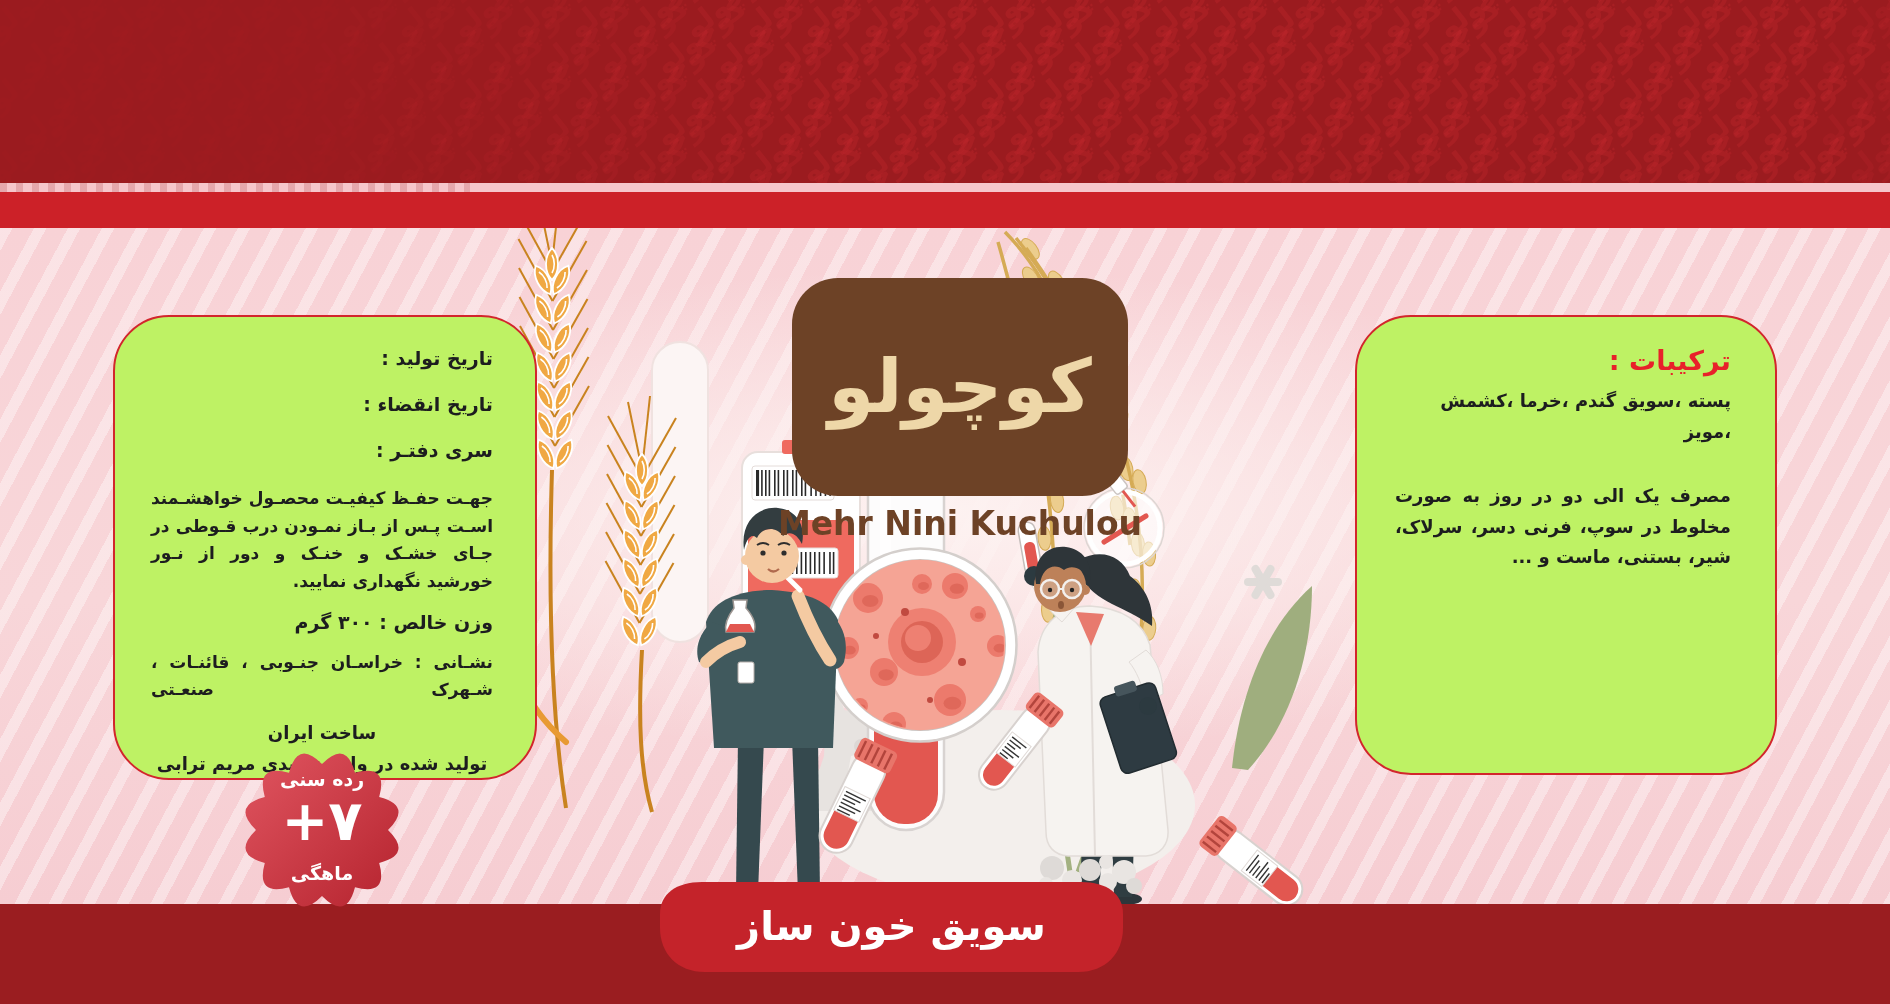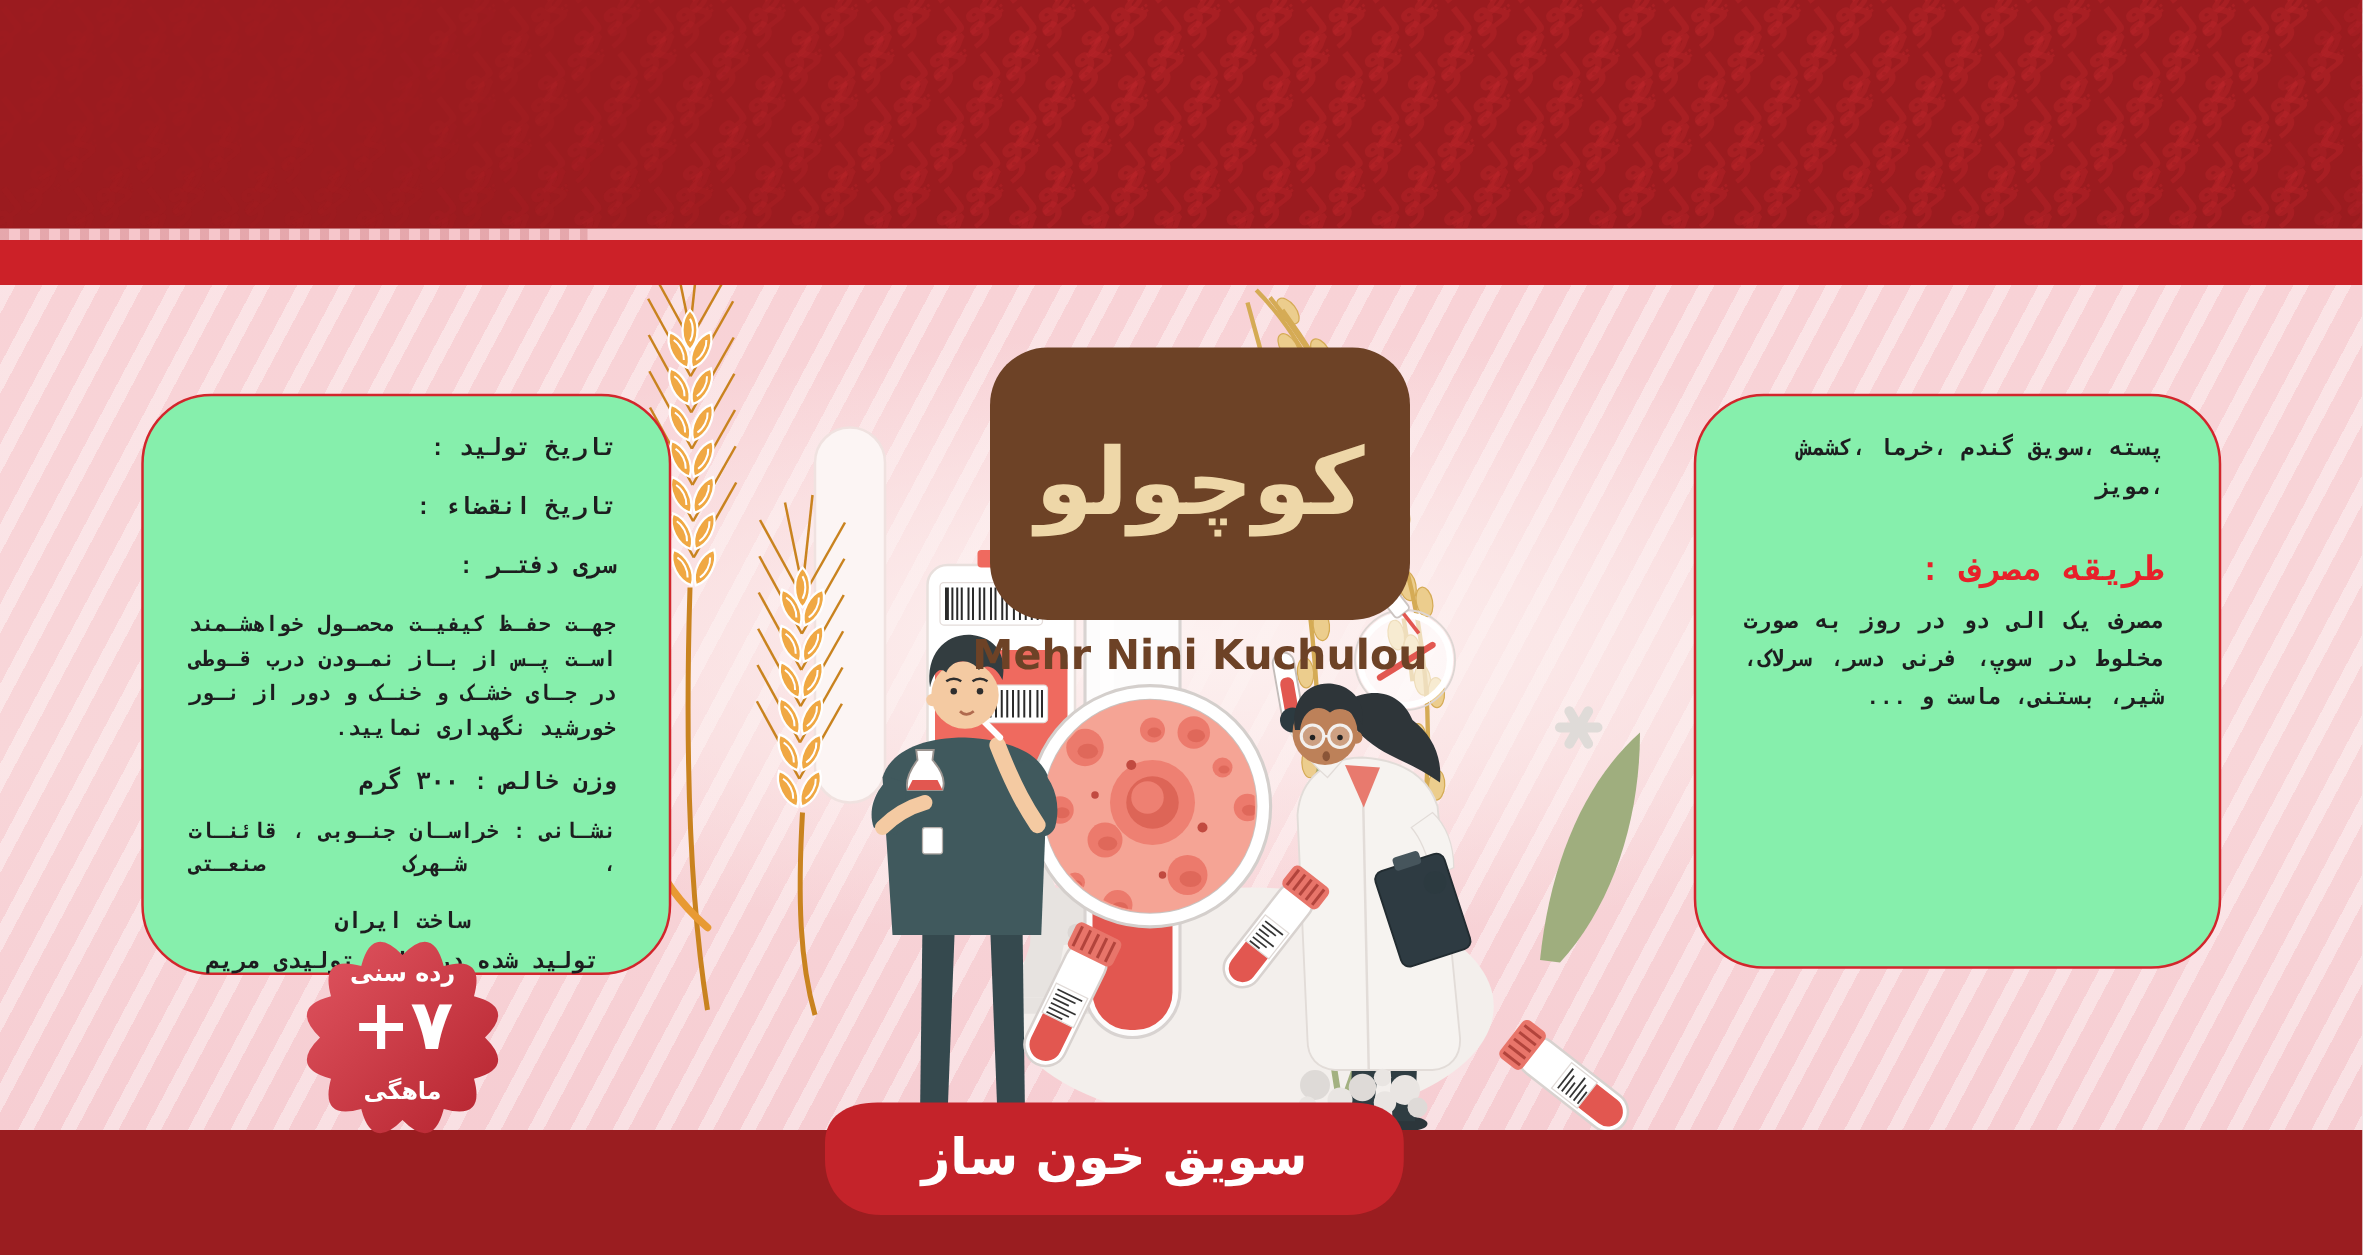--- a/index.html
+++ b/index.html
@@ -13,22 +13,22 @@
       linear-gradient(180deg,#f8d2d6 0%,#f8d6d9 55%,#f6cdd2 100%);}
   .top-band{position:absolute;left:0;top:0;width:1890px;height:183px;background:#9b1b1f;overflow:hidden;}
   .pattern-word{position:absolute;font-weight:bold;font-size:30px;color:#c0272d;white-space:nowrap;
     transform:rotate(-38deg);user-select:none;}
   .strip-pink{position:absolute;left:0;top:183px;width:1890px;height:9px;background:#f6c6cb;}
   .strip-ticks{position:absolute;left:0;top:0;width:470px;height:9px;
     background:repeating-linear-gradient(90deg, rgba(155,27,31,.18) 0 7px, rgba(255,255,255,0) 7px 16px);}
   .strip-red{position:absolute;left:0;top:192px;width:1890px;height:36px;background:#cc2128;}
   .bottom-band{position:absolute;left:0;top:904px;width:1890px;height:100px;background:#9a1d20;}
   
-  .card{position:absolute;background:#86efac;border:2.5px solid #d2262c;border-radius:56px;
-        box-sizing:border-box;direction:rtl;color:#1d1d1f;font-family:Liberation Mono, monospace;}
+  .card{position:absolute;background:#bef264;border:2.5px solid #d2262c;border-radius:56px;
+        box-sizing:border-box;direction:rtl;color:#1d1d1f;}
   .card-left{left:113px;top:315px;width:424px;height:465px;padding:30px 42px 20px 36px;}
   .card-right{left:1355px;top:315px;width:422px;height:460px;padding:28px 44px 20px 38px;}
   .fld{font-size:19px;font-weight:bold;margin-bottom:24px;}
   .para{font-size:17px;font-weight:bold;line-height:1.62;text-align:justify;text-align-last:right;margin-bottom:16px;}
   .weight{font-size:19px;font-weight:bold;margin-bottom:16px;}
   .addr{font-size:17px;font-weight:bold;line-height:1.6;text-align:justify;text-align-last:justify;margin-bottom:18px;}
   .center-line{font-size:18px;font-weight:bold;text-align:center;margin-bottom:10px;}
   .sec-title{font-size:27px;font-weight:bold;color:#e8212a;margin-bottom:10px;}
   .sec-body{font-size:18px;font-weight:bold;line-height:1.7;text-align:justify;text-align-last:right;margin-bottom:18px;}
   .sec-body.short{text-align:right;}
@@ -789,23 +789,23 @@
     <div class="para">جهـت حفـظ کیفیـت محصـول خواهشـمند اسـت پـس از بـاز نمـودن درب قـوطی در جـای خشـک و خنـک و دور از نـور خورشید نگهداری نمایید.</div>
     <div class="weight">وزن خالص : ۳۰۰ گرم</div>
     <div class="addr">
       <span>نشـانی : خراسـان جنـوبی ، قائنـات ، شـهرک صنعـتی</span><br>
     </div>
     <div class="center-line">ساخت ایران</div>
     <div class="center-line">تولید شده در واحد تولیدی مریم ترابی</div>
   </div>
 
   <div class="card card-right">
+    <div class="sec-title">ترکیبات :</div>
     <div class="sec-body short">پسته ،سویق گندم ،خرما ،کشمش ،مویز</div>
     <div class="gap"></div>
-    <div class="sec-title">طریقه مصرف :</div>
     <div class="sec-body">مصرف یک الی دو در روز به صورت مخلوط در سوپ، فرنی دسر، سرلاک، شیر، بستنی، ماست و ...</div>
   </div>
 
   <div class="logo">
     <div class="logo-blob">
       <div class="logo-fa1">کوچولو</div>
     </div>
     <div class="logo-en">Mehr Nini Kuchulou</div>
   </div>
 

